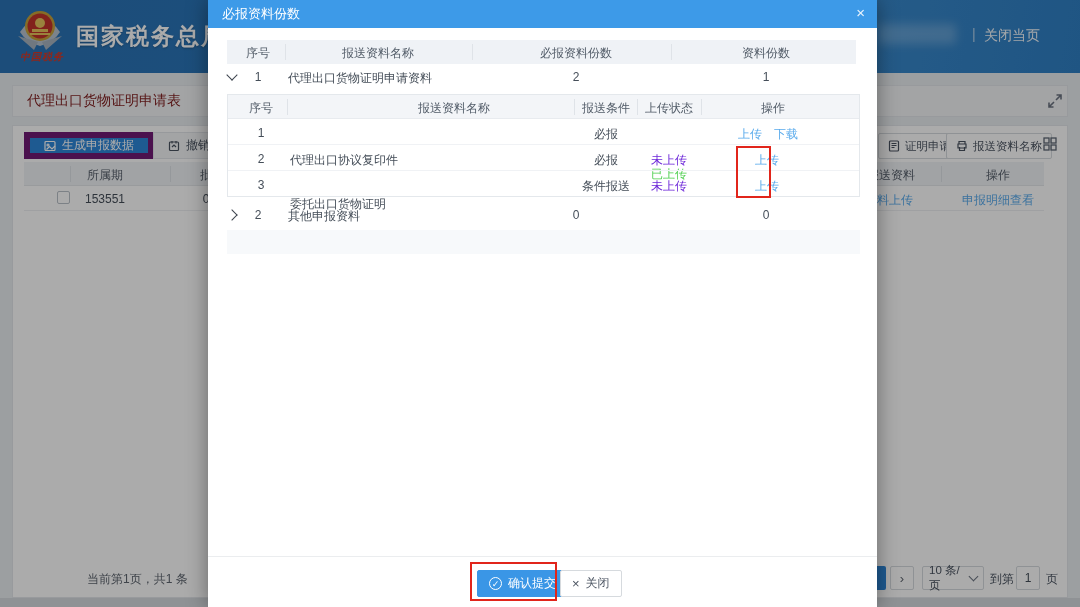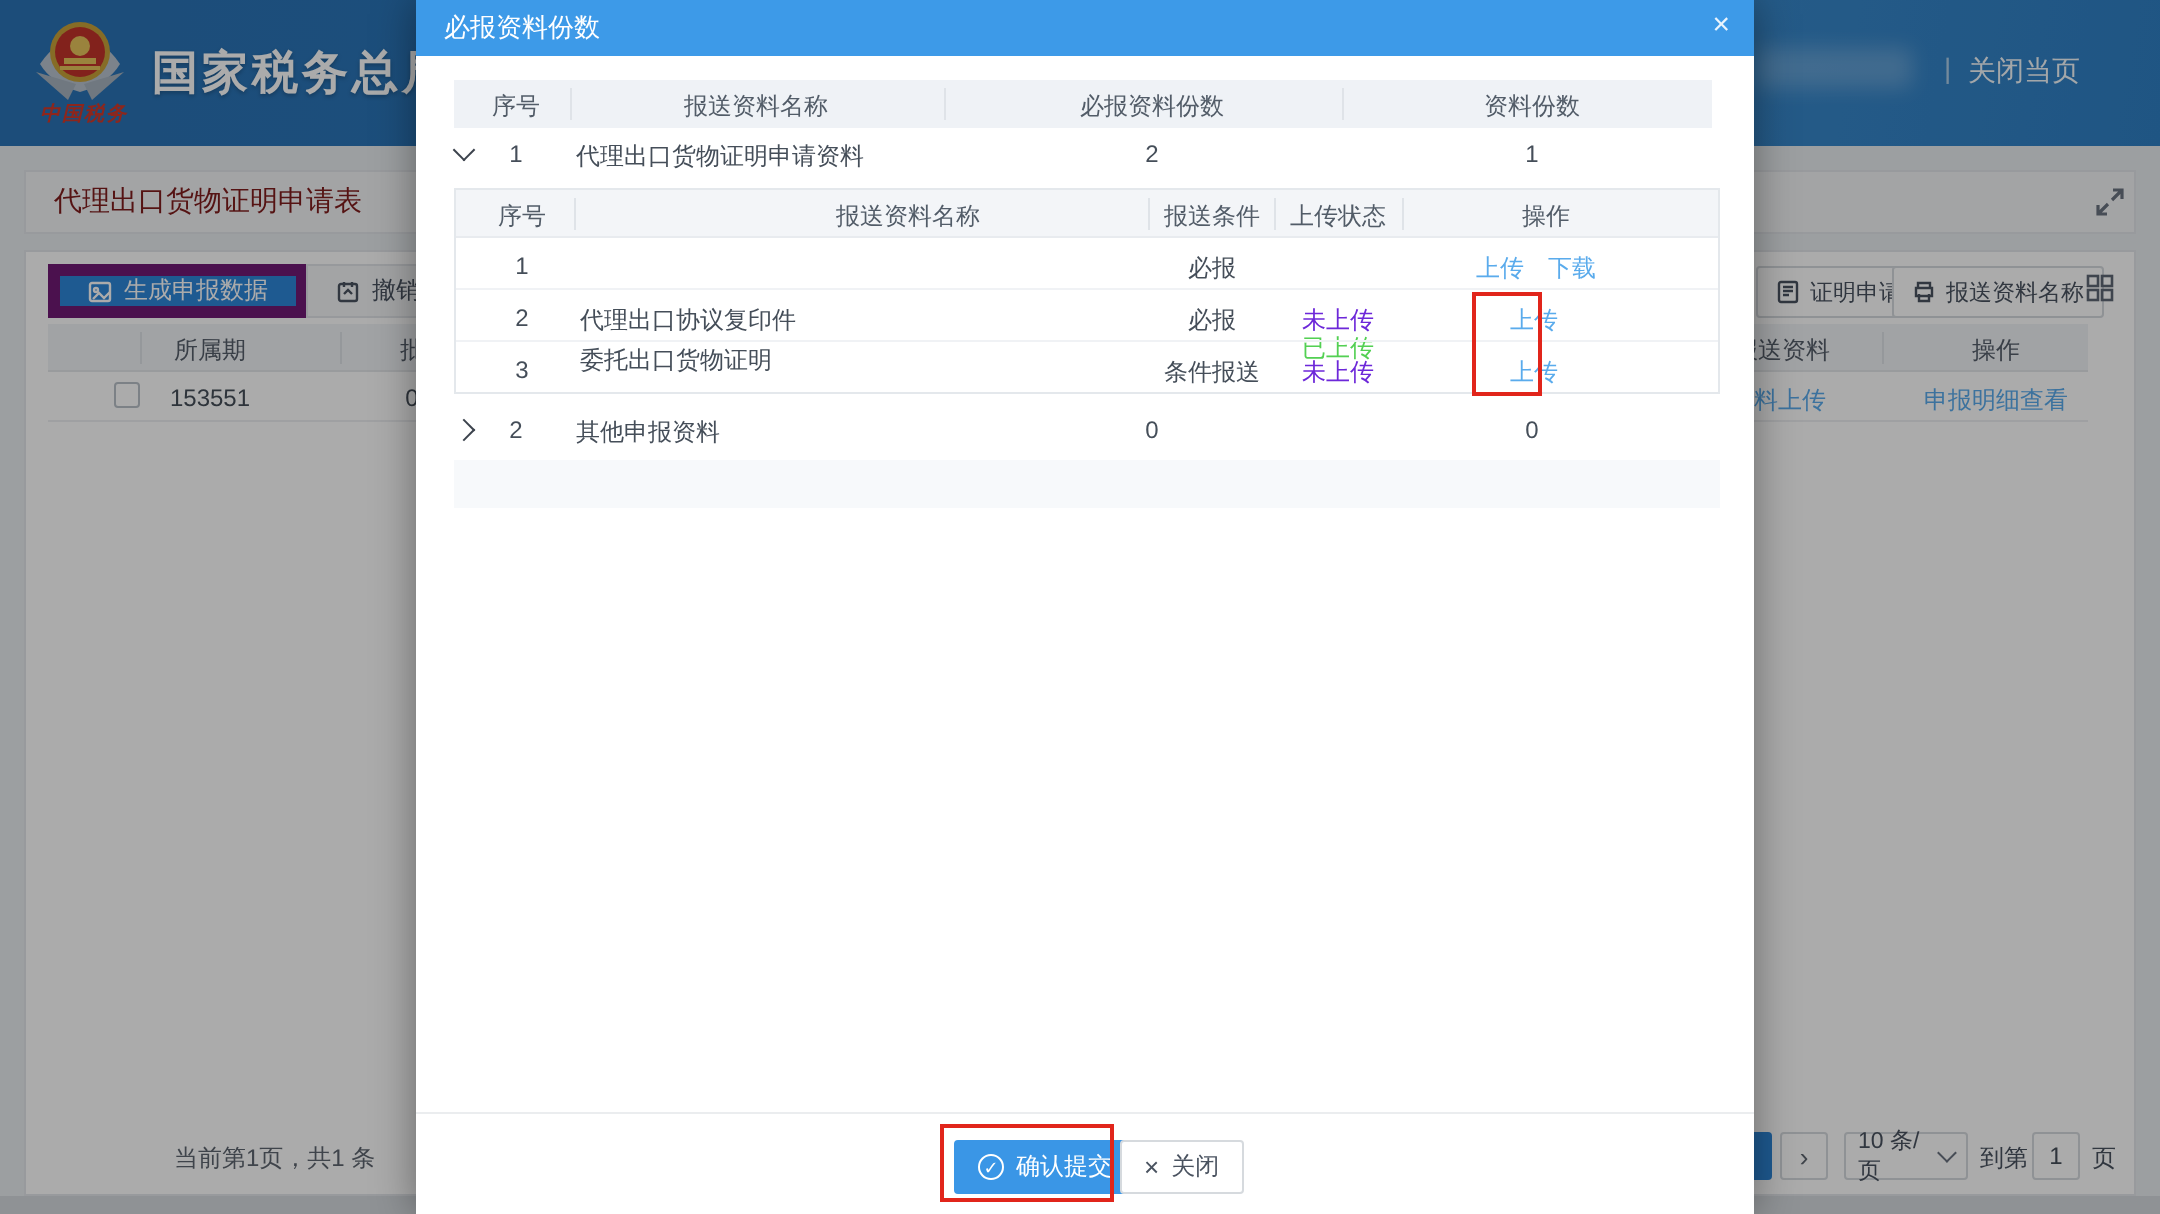--- a/index.html
+++ b/index.html
@@ -271,21 +271,21 @@
       <div class="abs i-row" style="top:50px;">
         <span class="cellc" style="left:33px; top:7px;">2</span>
         <span class="abs" style="left:62px; top:7px; white-space:nowrap;">代理出口协议复印件</span>
         <span class="cellc" style="left:378px; top:7px;">必报</span>
         <span class="cellc status-pending" style="left:441px; top:7px;">未上传</span>
         <span class="abs link" style="left:527px; top:7px;">上传</span>
       </div>
 
       <div class="abs i-row" style="top:76px; border-bottom:none;">
         <span class="cellc" style="left:33px; top:7px;">3</span>
-        <span class="abs" style="left:62px; top:1px; white-space:nowrap;">委托出口货物证明</span>
+        <span class="abs" style="left:62px; top:25px; white-space:nowrap;">委托出口货物证明</span>
         <span class="cellc" style="left:378px; top:7px;">条件报送</span>
         <span class="cellc status-pending" style="left:441px; top:7px;">未上传</span>
         <span class="abs link" style="left:527px; top:7px;">上传</span>
       </div>
     </div>
 
     <div class="abs o-row" style="top:202px;">
       <span class="chev chev-right"></span>
       <span class="cellc" style="left:38px; top:6px;">2</span>
       <span class="abs" style="left:68px; top:6px; white-space:nowrap;">其他申报资料</span>

